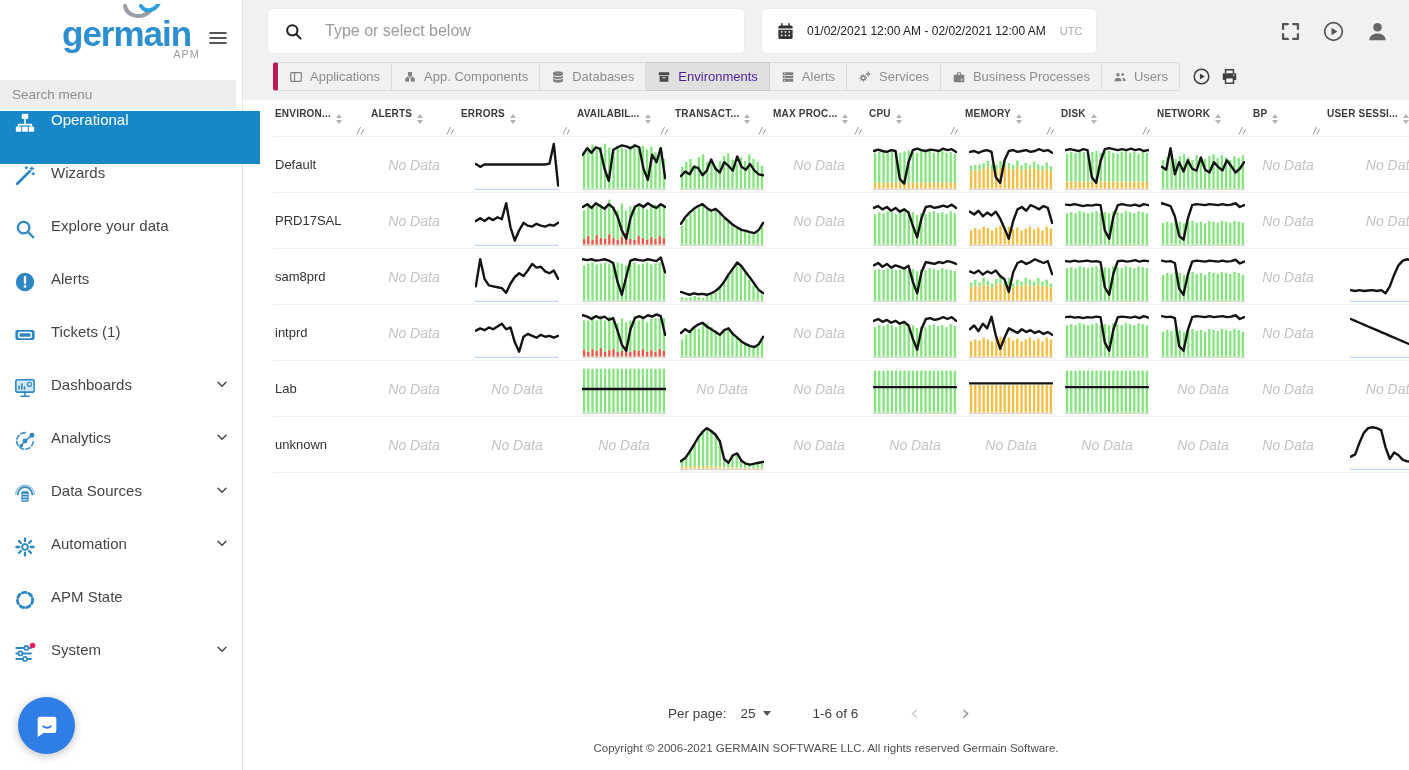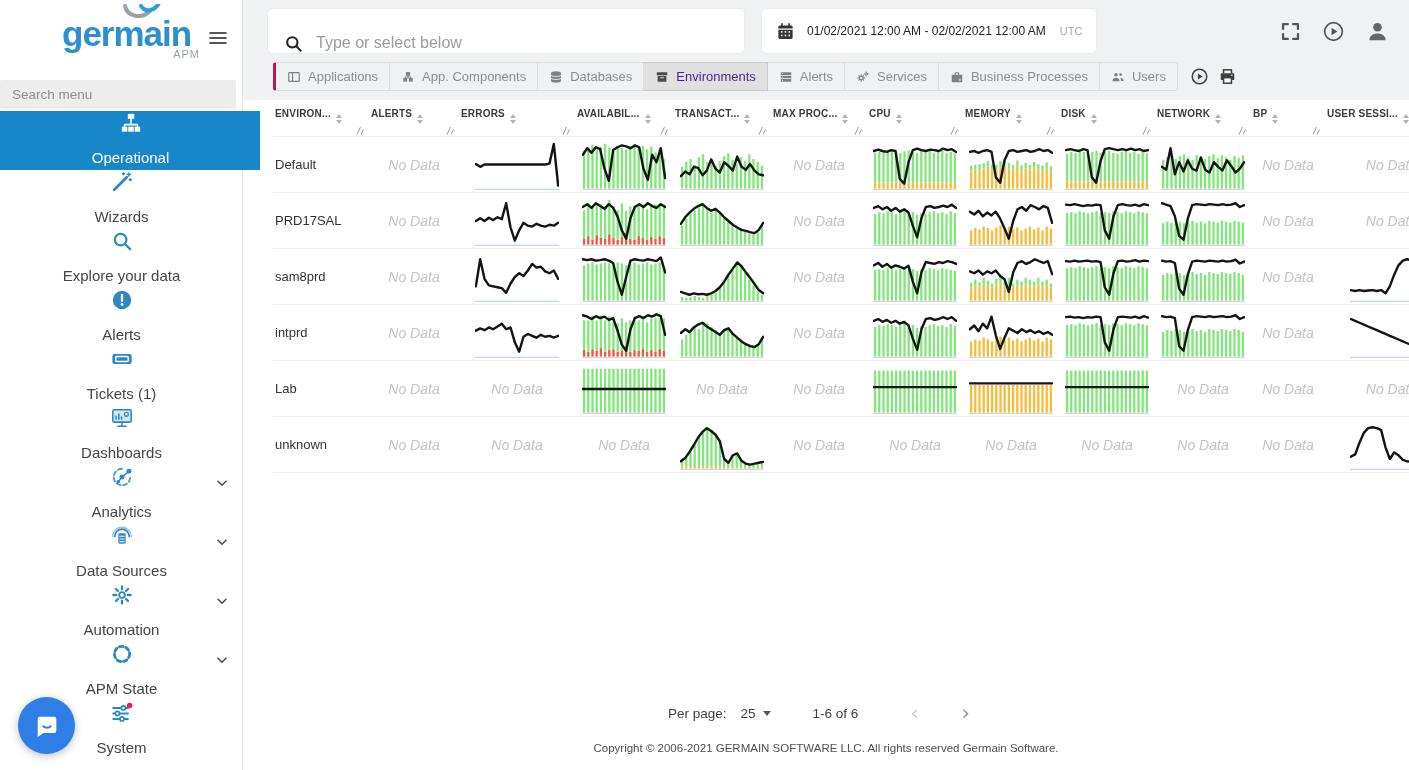--- a/index.html
+++ b/index.html
@@ -12,51 +12,51 @@
   .logo-row{position:relative;height:76px;padding-left:32px;}
   .logo{padding:2px 0 0 30px;cursor:pointer;}
   .swoosh{display:block;margin:2px 0 -10px 58px;}
   .logo-brand{font-size:35px;font-weight:bold;color:#2e8fd0;letter-spacing:-1px;line-height:36px;}
   .logo-sub{font-size:11px;color:#9aa0a6;letter-spacing:1px;text-align:right;width:138px;margin-top:-4px;}
   .hamburger{position:absolute;right:13px;top:27px;color:#555;cursor:pointer;}
   .menu-search{display:block;width:236px;height:29px;margin:4px 0 2px 0;background:#ededed;border:none;outline:none;
        padding:4px 12px;font-size:13.5px;color:#555;box-sizing:border-box;border-radius:2px;
        font-family:"Liberation Sans","DejaVu Sans",sans-serif;}
   .menu-search::placeholder{color:#8d8d8d;}
-  .nav-item{display:flex;align-items:center;height:59px;padding:0 12px 0 13px;gap:14px;color:#454545;
-       font-size:15px;cursor:pointer;position:relative;flex-direction:column;}
+  .nav-item{display:flex;align-items:flex-start;height:53px;padding:0 12px 0 13px;gap:14px;color:#454545;
+       font-size:15px;cursor:pointer;position:relative;}
   .nav-item .nav-ic{width:24px;height:24px;display:flex;align-items:center;justify-content:center;color:#2d87c3;flex:0 0 24px;}
   .nav-item.active{background:#1787c9;color:#fff;width:235px;}
   .nav-item.active .nav-ic{color:#fff;}
   .nav-item .chev{margin-left:auto;color:#4a4a4a;display:flex;}
   .nav-label{white-space:nowrap;}
 
   .chat-fab{position:absolute;left:18px;bottom:16px;width:57px;height:57px;border-radius:50%;
        background:#2e7ee5;display:flex;align-items:center;justify-content:center;cursor:pointer;
        box-shadow:0 2px 8px rgba(0,0,0,.25);}
 
   
   .main{flex:1;display:flex;flex-direction:column;background:#fff;min-width:0;}
   .topbar{display:flex;align-items:center;background:#f0f1f2;padding:8px 20px 8px 24px;height:62px;box-sizing:border-box;}
-  .search-box{flex:0 0 478px;height:46px;background:#fff;border-radius:6px;display:flex;align-items:flex-end;
-       padding:0 16px;gap:11px;border:1px solid #ececec;box-sizing:border-box;color:#222;}
+  .search-box{flex:0 0 478px;height:46px;background:#fff;border-radius:6px;display:flex;align-items:center;
+       padding:0 16px;gap:20px;border:1px solid #ececec;box-sizing:border-box;color:#222;}
   .search-box input{border:none;outline:none;font-size:16px;color:#333;flex:1;background:transparent;
        font-family:"Liberation Sans","DejaVu Sans",sans-serif;}
   .search-box input::placeholder{color:#9b9b9b;}
   .date-box{margin-left:16px;height:46px;background:#fff;border-radius:6px;display:flex;align-items:center;
        padding:0 14px;gap:12px;border:1px solid #ececec;box-sizing:border-box;cursor:pointer;}
   .date-text{font-size:12px;color:#222;white-space:nowrap;}
   .tz{font-size:11px;color:#a9a9a9;margin-left:2px;}
   .tb-icons{margin-left:auto;display:flex;align-items:center;gap:21px;color:#555;}
   .tb-icons>span{display:flex;cursor:pointer;}
 
   .tabbar{display:flex;align-items:center;background:#f0f1f2;padding:0 12px 9px 30px;}
   .tab{display:flex;align-items:center;gap:7px;padding:0 11px;height:29px;border:1px solid #dcdcdc;border-left:none;
        color:#8d8d8d;font-size:13px;cursor:pointer;white-space:nowrap;background:transparent;box-sizing:border-box;}
-  .tab:first-child{border-left:3px solid #be185d;border-radius:3px 0 0 3px;justify-content:space-between;}
+  .tab:first-child{border-left:5px solid #be185d;border-radius:3px 0 0 3px;justify-content:space-between;}
   .tab:nth-last-child(1){border-radius:0 3px 3px 0;}
   .tab .t-ic{display:flex;color:#808080;}
   .tab.active{background:#e0e0e0;color:#4c1d95;border-color:#c9c9c9;}
   .tab.active .t-ic{color:#4a4a4a;}
   .tab-actions{margin-left:12px;display:flex;align-items:center;gap:9px;color:#3f3f3f;}
   .tab-actions>span{display:flex;cursor:pointer;}
 
   .table-zone{padding:0 0 0 30px;}
   table.grid{border-collapse:collapse;table-layout:fixed;width:1137px;}
   .grid th{text-align:left;font-size:10px;font-weight:bold;color:#3a3a3a;letter-spacing:.2px;

